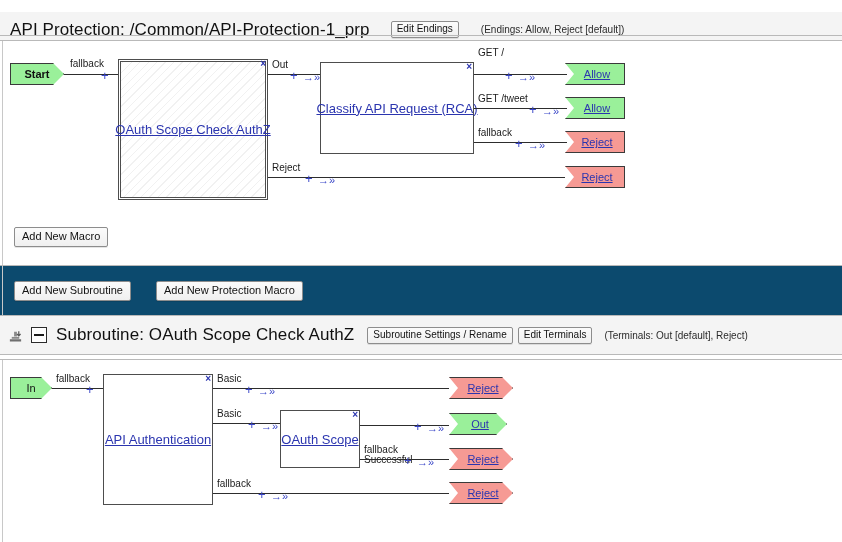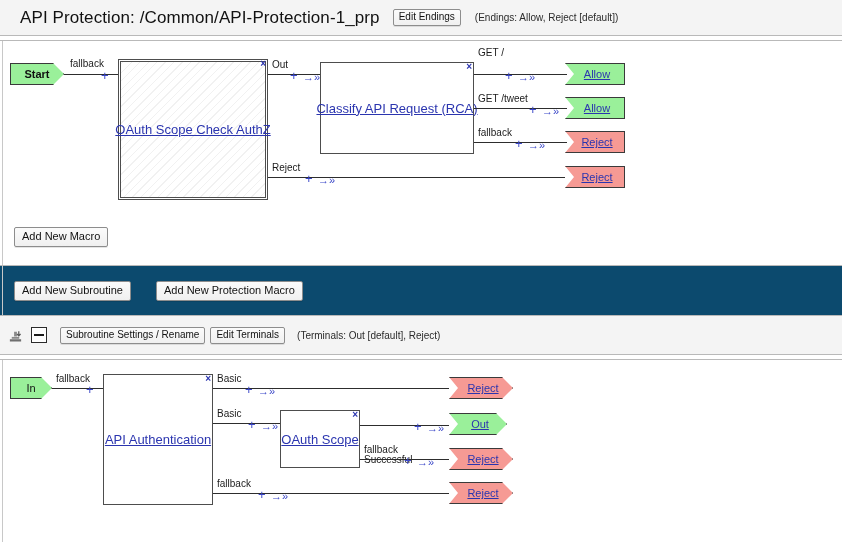--- a/index.html
+++ b/index.html
@@ -224,21 +224,21 @@
     position: absolute;
     left: 2px; right: 2px; top: 6px;
     border-top: 2px solid #1a1a1a;
   }
 </style>
 </head>
 <body>
 
 <div class="page">
 
-  <div class="section-header" style="top:0px; height:35px; padding-left:20px;">
+  <div class="section-header" style="top:12px; height:35px; padding-left:10px;gap:8px;">
     <span class="section-title">API Protection: /Common/API-Protection-1_prp</span>
     <span class="btn small" style="margin-left:13px;">Edit Endings</span>
     <span class="note" style="margin-left:14px;">(Endings: Allow, Reject [default])</span>
   </div>
   <div class="hrule" style="top:35px;"></div>
   <div class="hrule" style="top:40px;"></div>
 
   <div class="canvas" style="top:41px; height:172px;">
 
     <div class="vrule-left" style="top:0px; height:172px;"></div>
@@ -316,20 +316,21 @@
   <div class="section-header" style="top:316px; height:38px; padding-left:8px;">
     <span style="display:inline-flex; margin-right:8px;">
       <svg class="stamp-icon" viewBox="0 0 16 16" aria-hidden="true">
         <rect x="2" y="12" width="12" height="2.4" fill="#6f6f6f"></rect>
         <rect x="4" y="9.5" width="8" height="2" fill="#8a8a8a"></rect>
         <rect x="6.5" y="4" width="3" height="5" fill="#8a8a8a"></rect>
         <path d="M11.5 3.5 L11.5 8 M9.6 6.4 L11.5 8.4 L13.4 6.4" stroke="#5a5a5a" stroke-width="1.3" fill="none"></path>
       </svg>
     </span>
     <span class="collapse-box"></span>
+    <span class="section-title" style="margin-left:9px;">Subroutine: OAuth Scope Check AuthZ</span>
     <span class="btn small" style="margin-left:13px;">Subroutine Settings / Rename</span>
     <span class="btn small" style="margin-left:5px;">Edit Terminals</span>
     <span class="note" style="margin-left:12px;">(Terminals: Out [default], Reject)</span>
   </div>
   <div class="hrule" style="top:354px;"></div>
   <div class="hrule" style="top:359px;"></div>
 
   <div class="canvas" style="top:360px; height:182px;">
 
     <div class="vrule-left" style="top:0px; height:182px;"></div>

